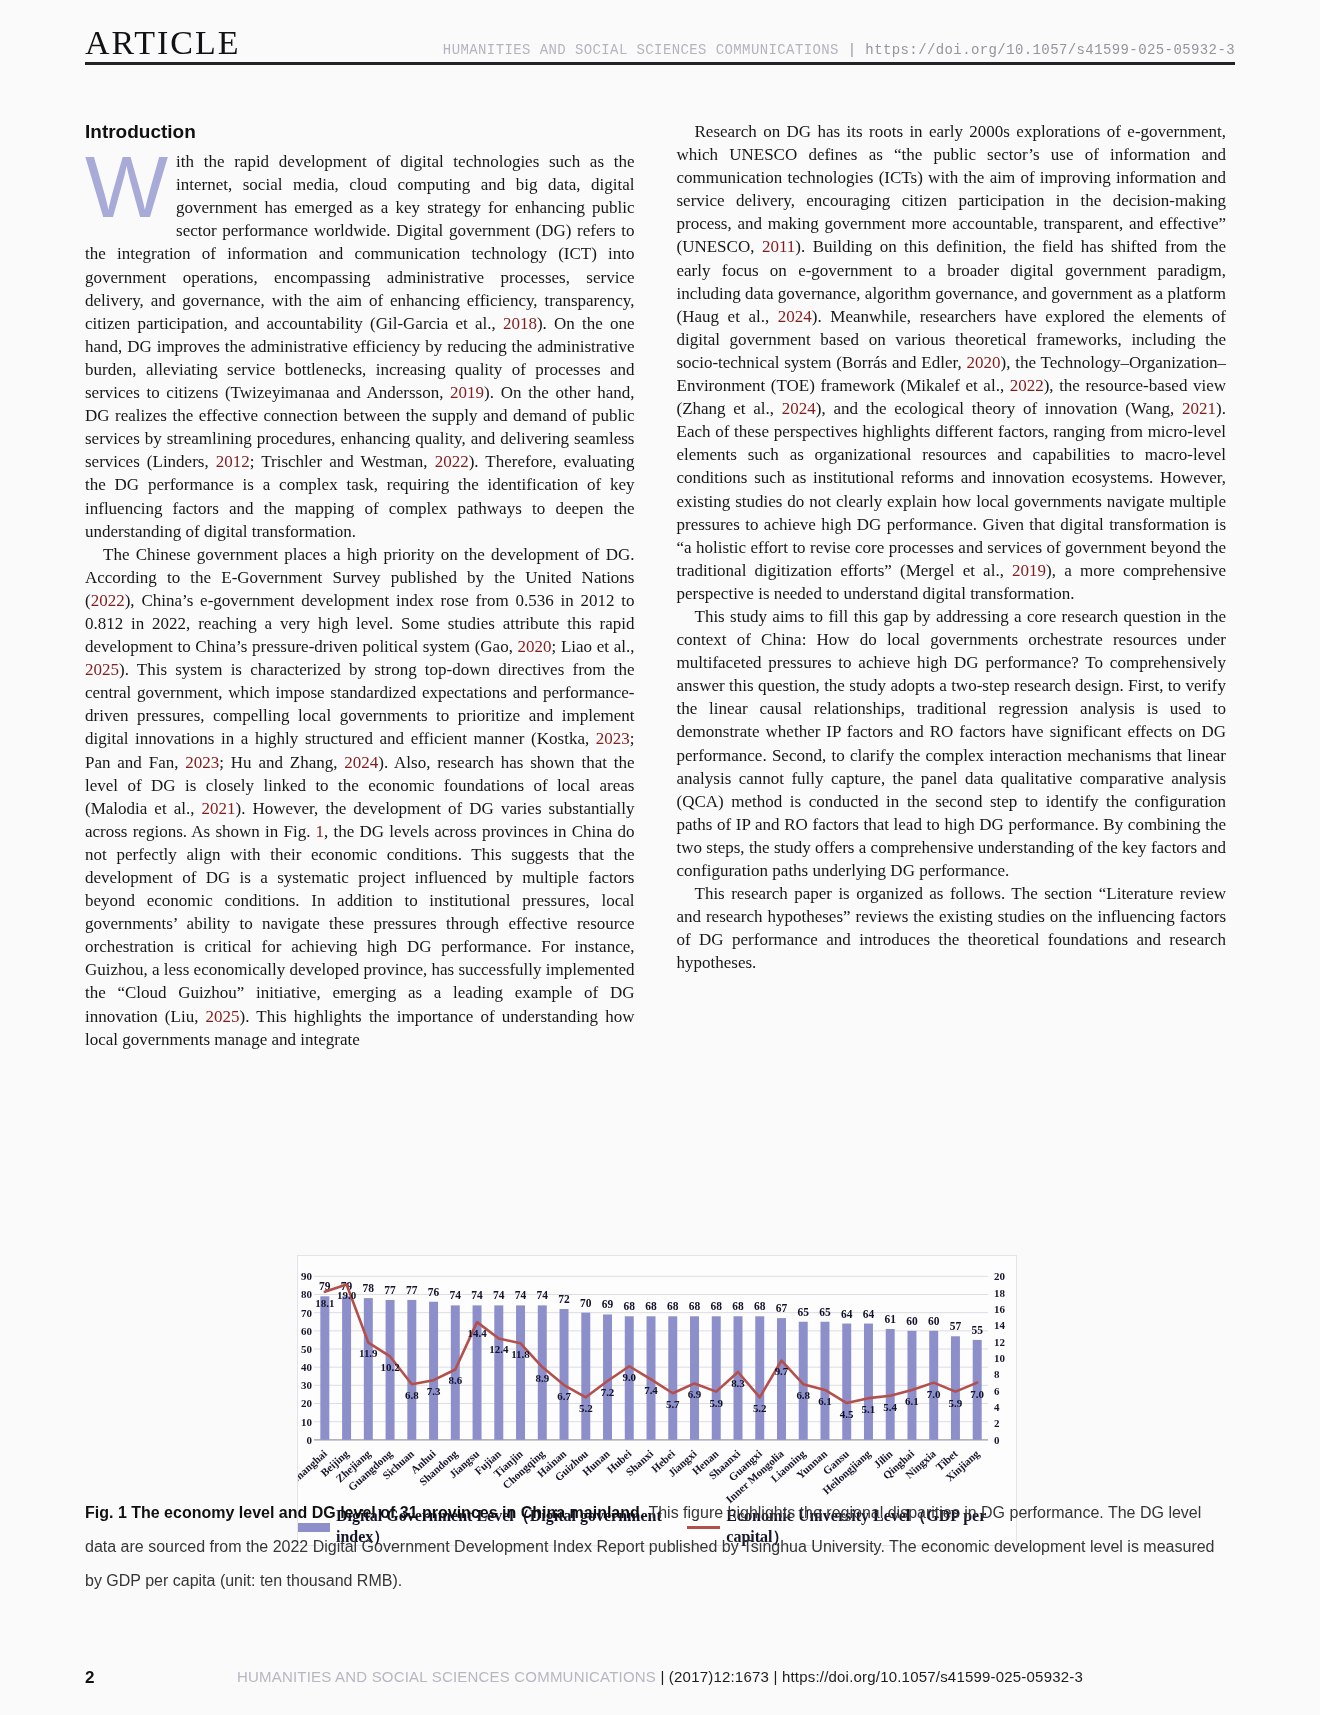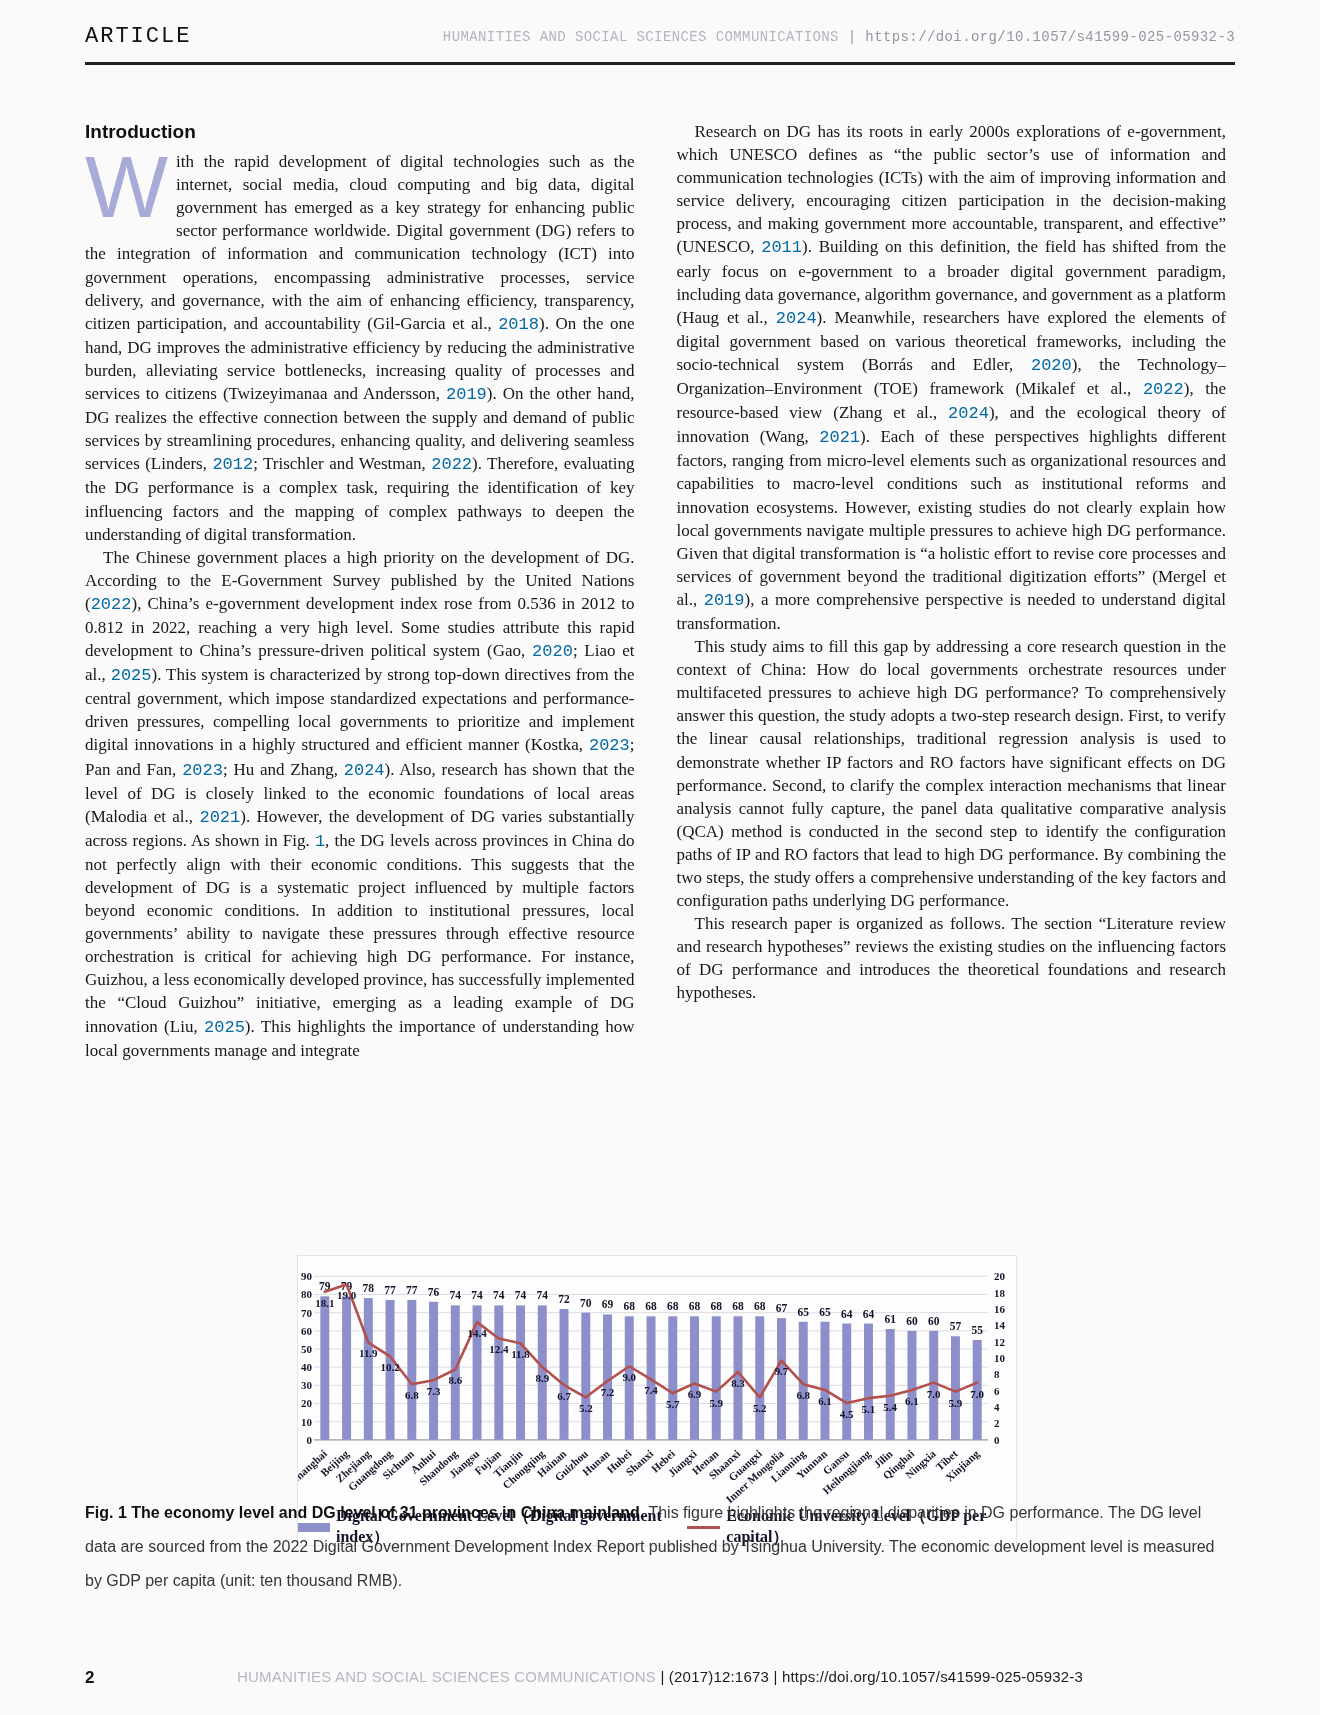--- a/index.html
+++ b/index.html
@@ -11,22 +11,22 @@
     font-family:"Liberation Serif", serif;
     color:#171717;
     overflow:hidden;
   }
   
   .header{
     position:absolute;top:24px;left:85px;right:85px;
     display:flex;align-items:flex-end;justify-content:space-between;
   }
   .article-label{
-    font-family:Liberation Mono, monospace;
-    font-size:22px;font-weight:500;letter-spacing:2px;color:#121214;
+    font-family:Liberation Serif, serif;
+    font-size:34px;font-weight:500;letter-spacing:2px;color:#121214;
   }
   .journal-line{
     font-family:Liberation Mono, monospace;
     font-size:14px;letter-spacing:.4px;padding-bottom:4px;
   }
   .journal-name-hdr{color:#b3b4bf;}
   .journal-doi-hdr{color:#94959f;}
   .header-rule{
     position:absolute;top:62px;left:85px;right:85px;
     height:3px;background:#232327;
@@ -44,21 +44,21 @@
   .para{margin:0;}
   .para.indent{text-indent:18px;}
   .dropcap{
     float:left;
     font-family:"Liberation Sans", sans-serif;
     font-size:88px;line-height:66px;
     color:#a8aad8;
     padding:4px 8px 0 0;
     font-weight:400;
   }
-  .cite{color:#0369a1;font-family:Liberation Mono, monospace;}
+  .cite{color:#7f1d1d;}
   
   .figure-box{
     position:absolute;top:1255px;left:297px;width:720px;height:291px;
     background:#fdfdfd;border:1px solid #e4e4e8;box-sizing:border-box;
     padding-top:2px;
   }
   #chart-svg{display:block;width:716px;height:256px;}
   .legend-row{
     display:flex;align-items:center;justify-content:center;gap:10px;
     margin-top:-8px;

